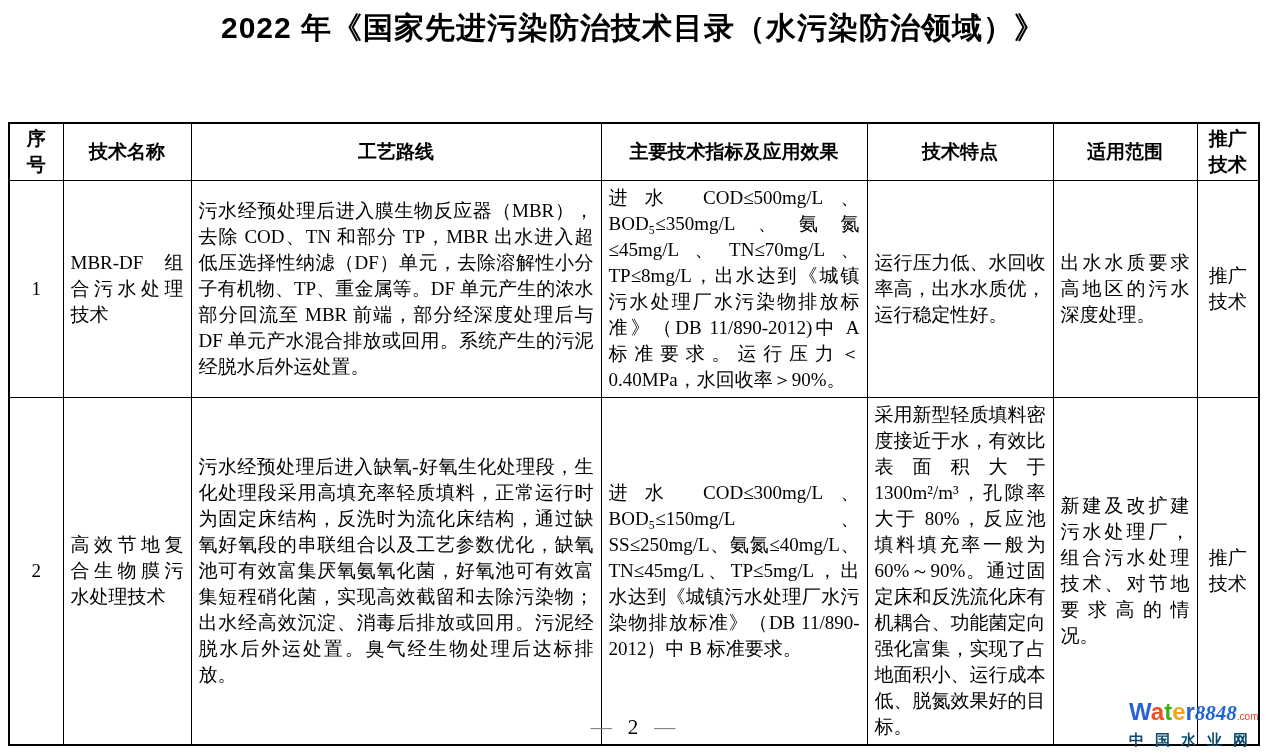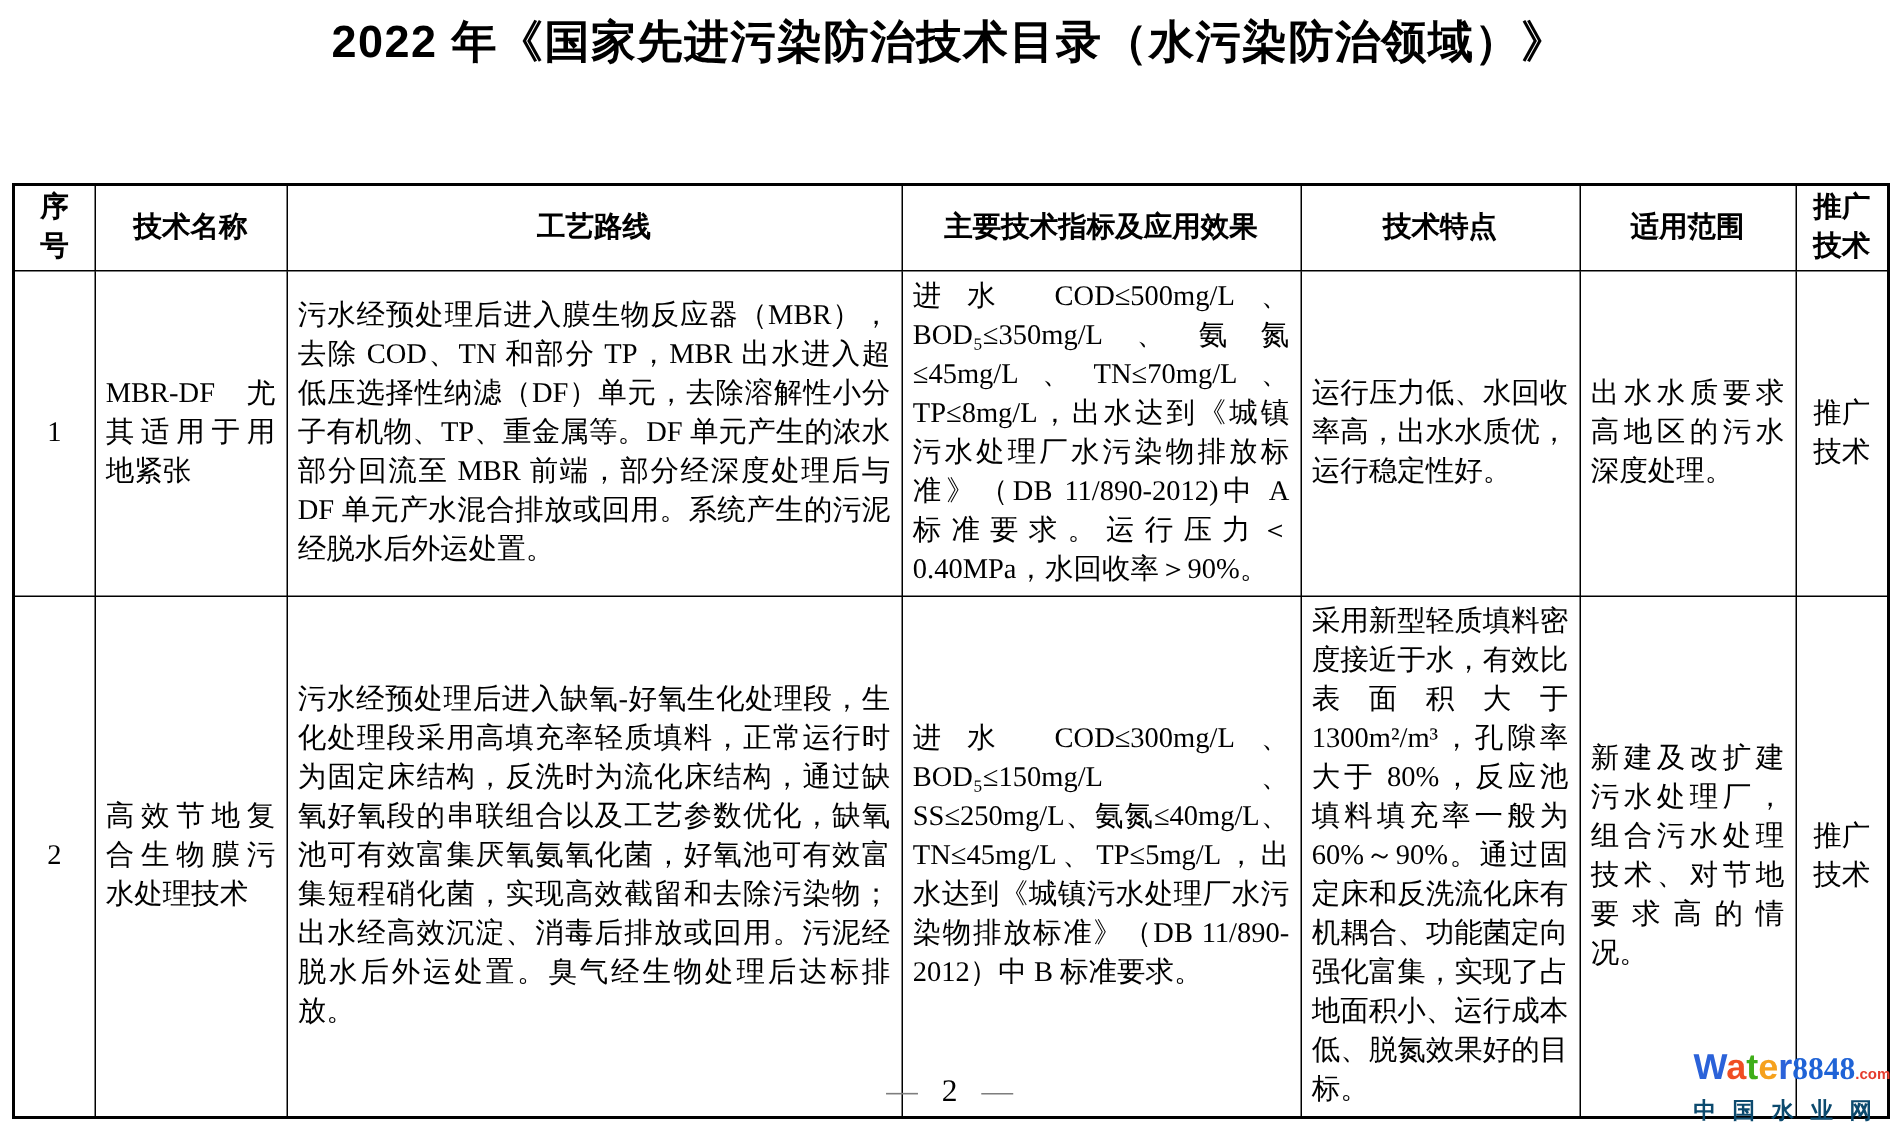--- a/index.html
+++ b/index.html
@@ -61,24 +61,24 @@
   .footer .pnum { color: #000; }
 
   .logo {
     position: absolute; top: 699px; right: 5px; width: 132px;
     font-family: "Liberation Sans", "DejaVu Sans", sans-serif;
     text-align: left;
   }
   .logo-line1 { white-space: nowrap; line-height: 25px; }
   .logo-letter { font-weight: 700; font-size: 24px; }
   .logo-num {
-    font-weight: 700; font-size: 21px;
+    font-weight: 700; font-style: italic; font-size: 21px;
     font-family: "Liberation Serif", "DejaVu Serif", serif;
   }
-  .logo-tld { font-weight: 700; font-size: 10px; }
+  .logo-tld { font-weight: 400; font-size: 10px; }
   .logo-line2 {
     font-weight: 700; font-size: 15px;
     letter-spacing: 11px;
     white-space: nowrap;
     margin-top: 2px;
   }
 </style>
 </head>
 <body>
 
@@ -103,21 +103,21 @@
         <th>工艺路线</th>
         <th>主要技术指标及应用效果</th>
         <th>技术特点</th>
         <th>适用范围</th>
         <th>推广技术</th>
       </tr>
     </thead>
     <tbody>
       <tr class="r1">
         <td class="c-center">1</td>
-        <td class="c-just">MBR-DF 尤其适用于用地紧张</td>
+        <td class="c-just">MBR-DF 组合污水处理技术</td>
         <td class="c-just">污水经预处理后进入膜生物反应器（MBR），去除 COD、TN 和部分 TP，MBR 出水进入超低压选择性纳滤（DF）单元，去除溶解性小分子有机物、TP、重金属等。DF 单元产生的浓水部分回流至 MBR 前端，部分经深度处理后与 DF 单元产水混合排放或回用。系统产生的污泥经脱水后外运处置。</td>
         <td class="c-just">进水 COD≤500mg/L、BOD₅≤350mg/L、氨氮≤45mg/L、TN≤70mg/L、TP≤8mg/L，出水达到《城镇污水处理厂水污染物排放标准》（DB 11/890-2012)中 A 标准要求。运行压力＜0.40MPa，水回收率＞90%。</td>
         <td class="c-just">运行压力低、水回收率高，出水水质优，运行稳定性好。</td>
         <td class="c-just">出水水质要求高地区的污水深度处理。</td>
         <td class="c-center">推广技术</td>
       </tr>
       <tr class="r2">
         <td class="c-center">2</td>
         <td class="c-just">高效节地复合生物膜污水处理技术</td>
         <td class="c-just">污水经预处理后进入缺氧-好氧生化处理段，生化处理段采用高填充率轻质填料，正常运行时为固定床结构，反洗时为流化床结构，通过缺氧好氧段的串联组合以及工艺参数优化，缺氧池可有效富集厌氧氨氧化菌，好氧池可有效富集短程硝化菌，实现高效截留和去除污染物；出水经高效沉淀、消毒后排放或回用。污泥经脱水后外运处置。臭气经生物处理后达标排放。</td>

